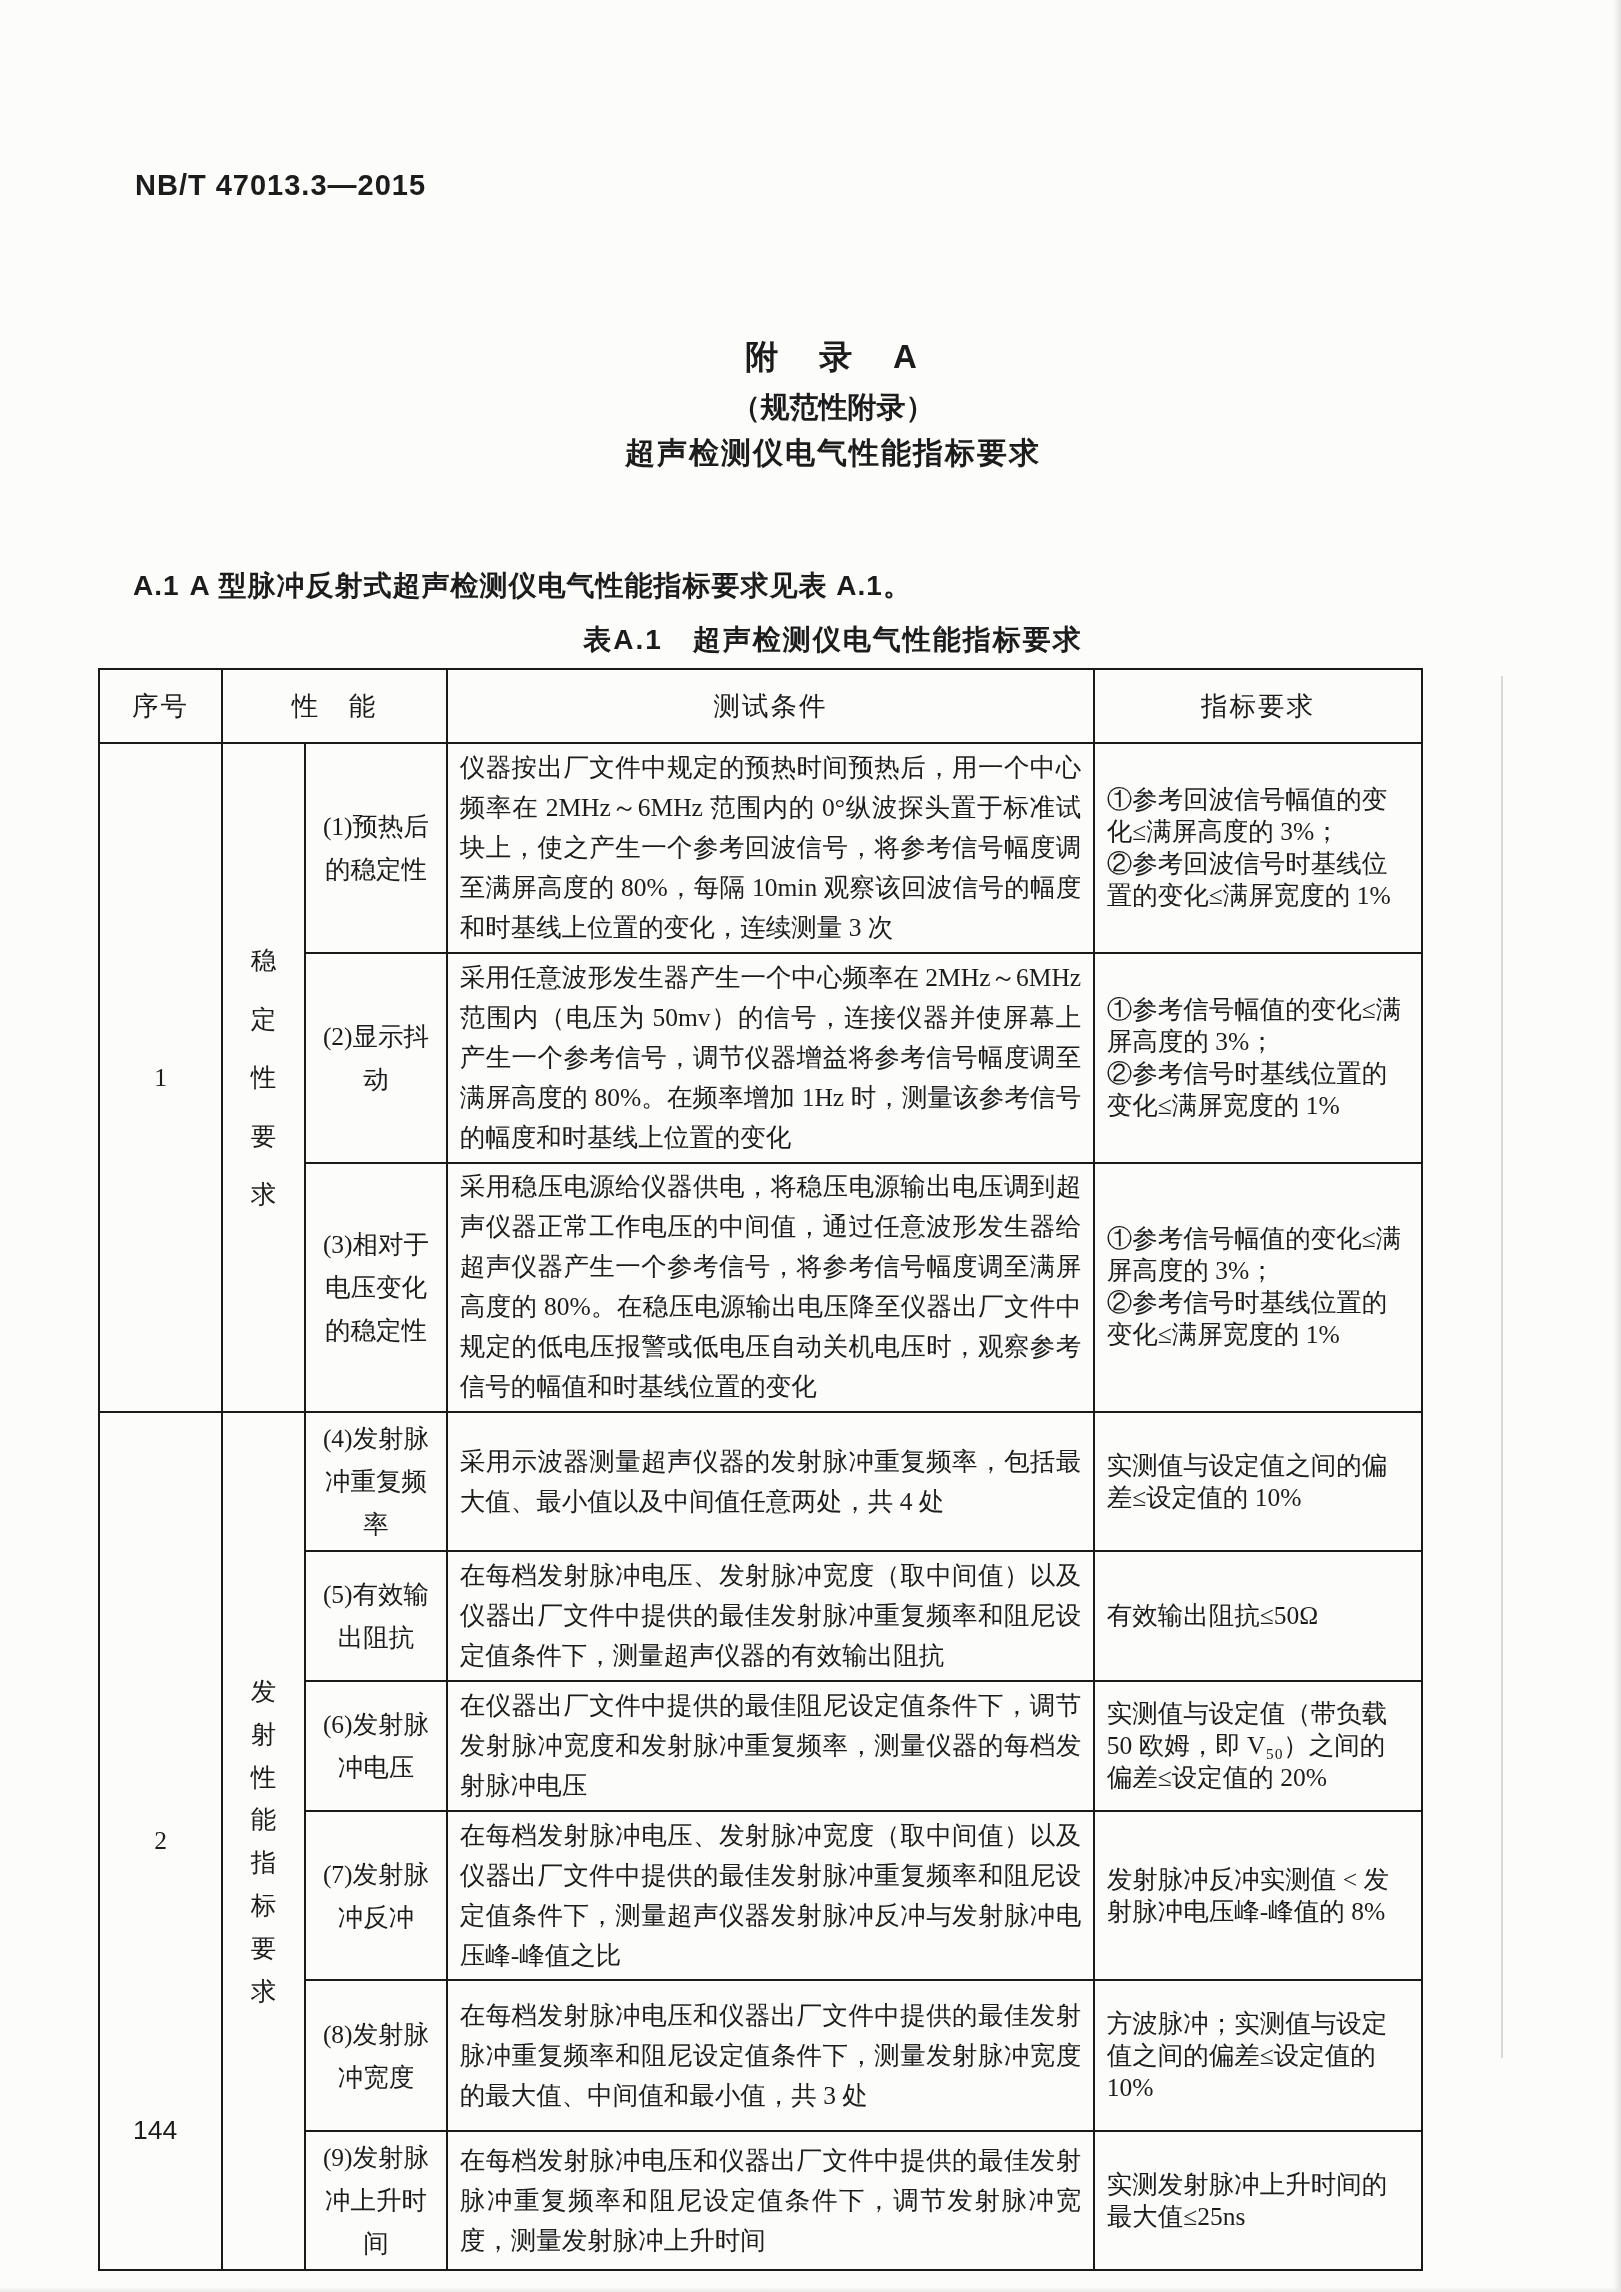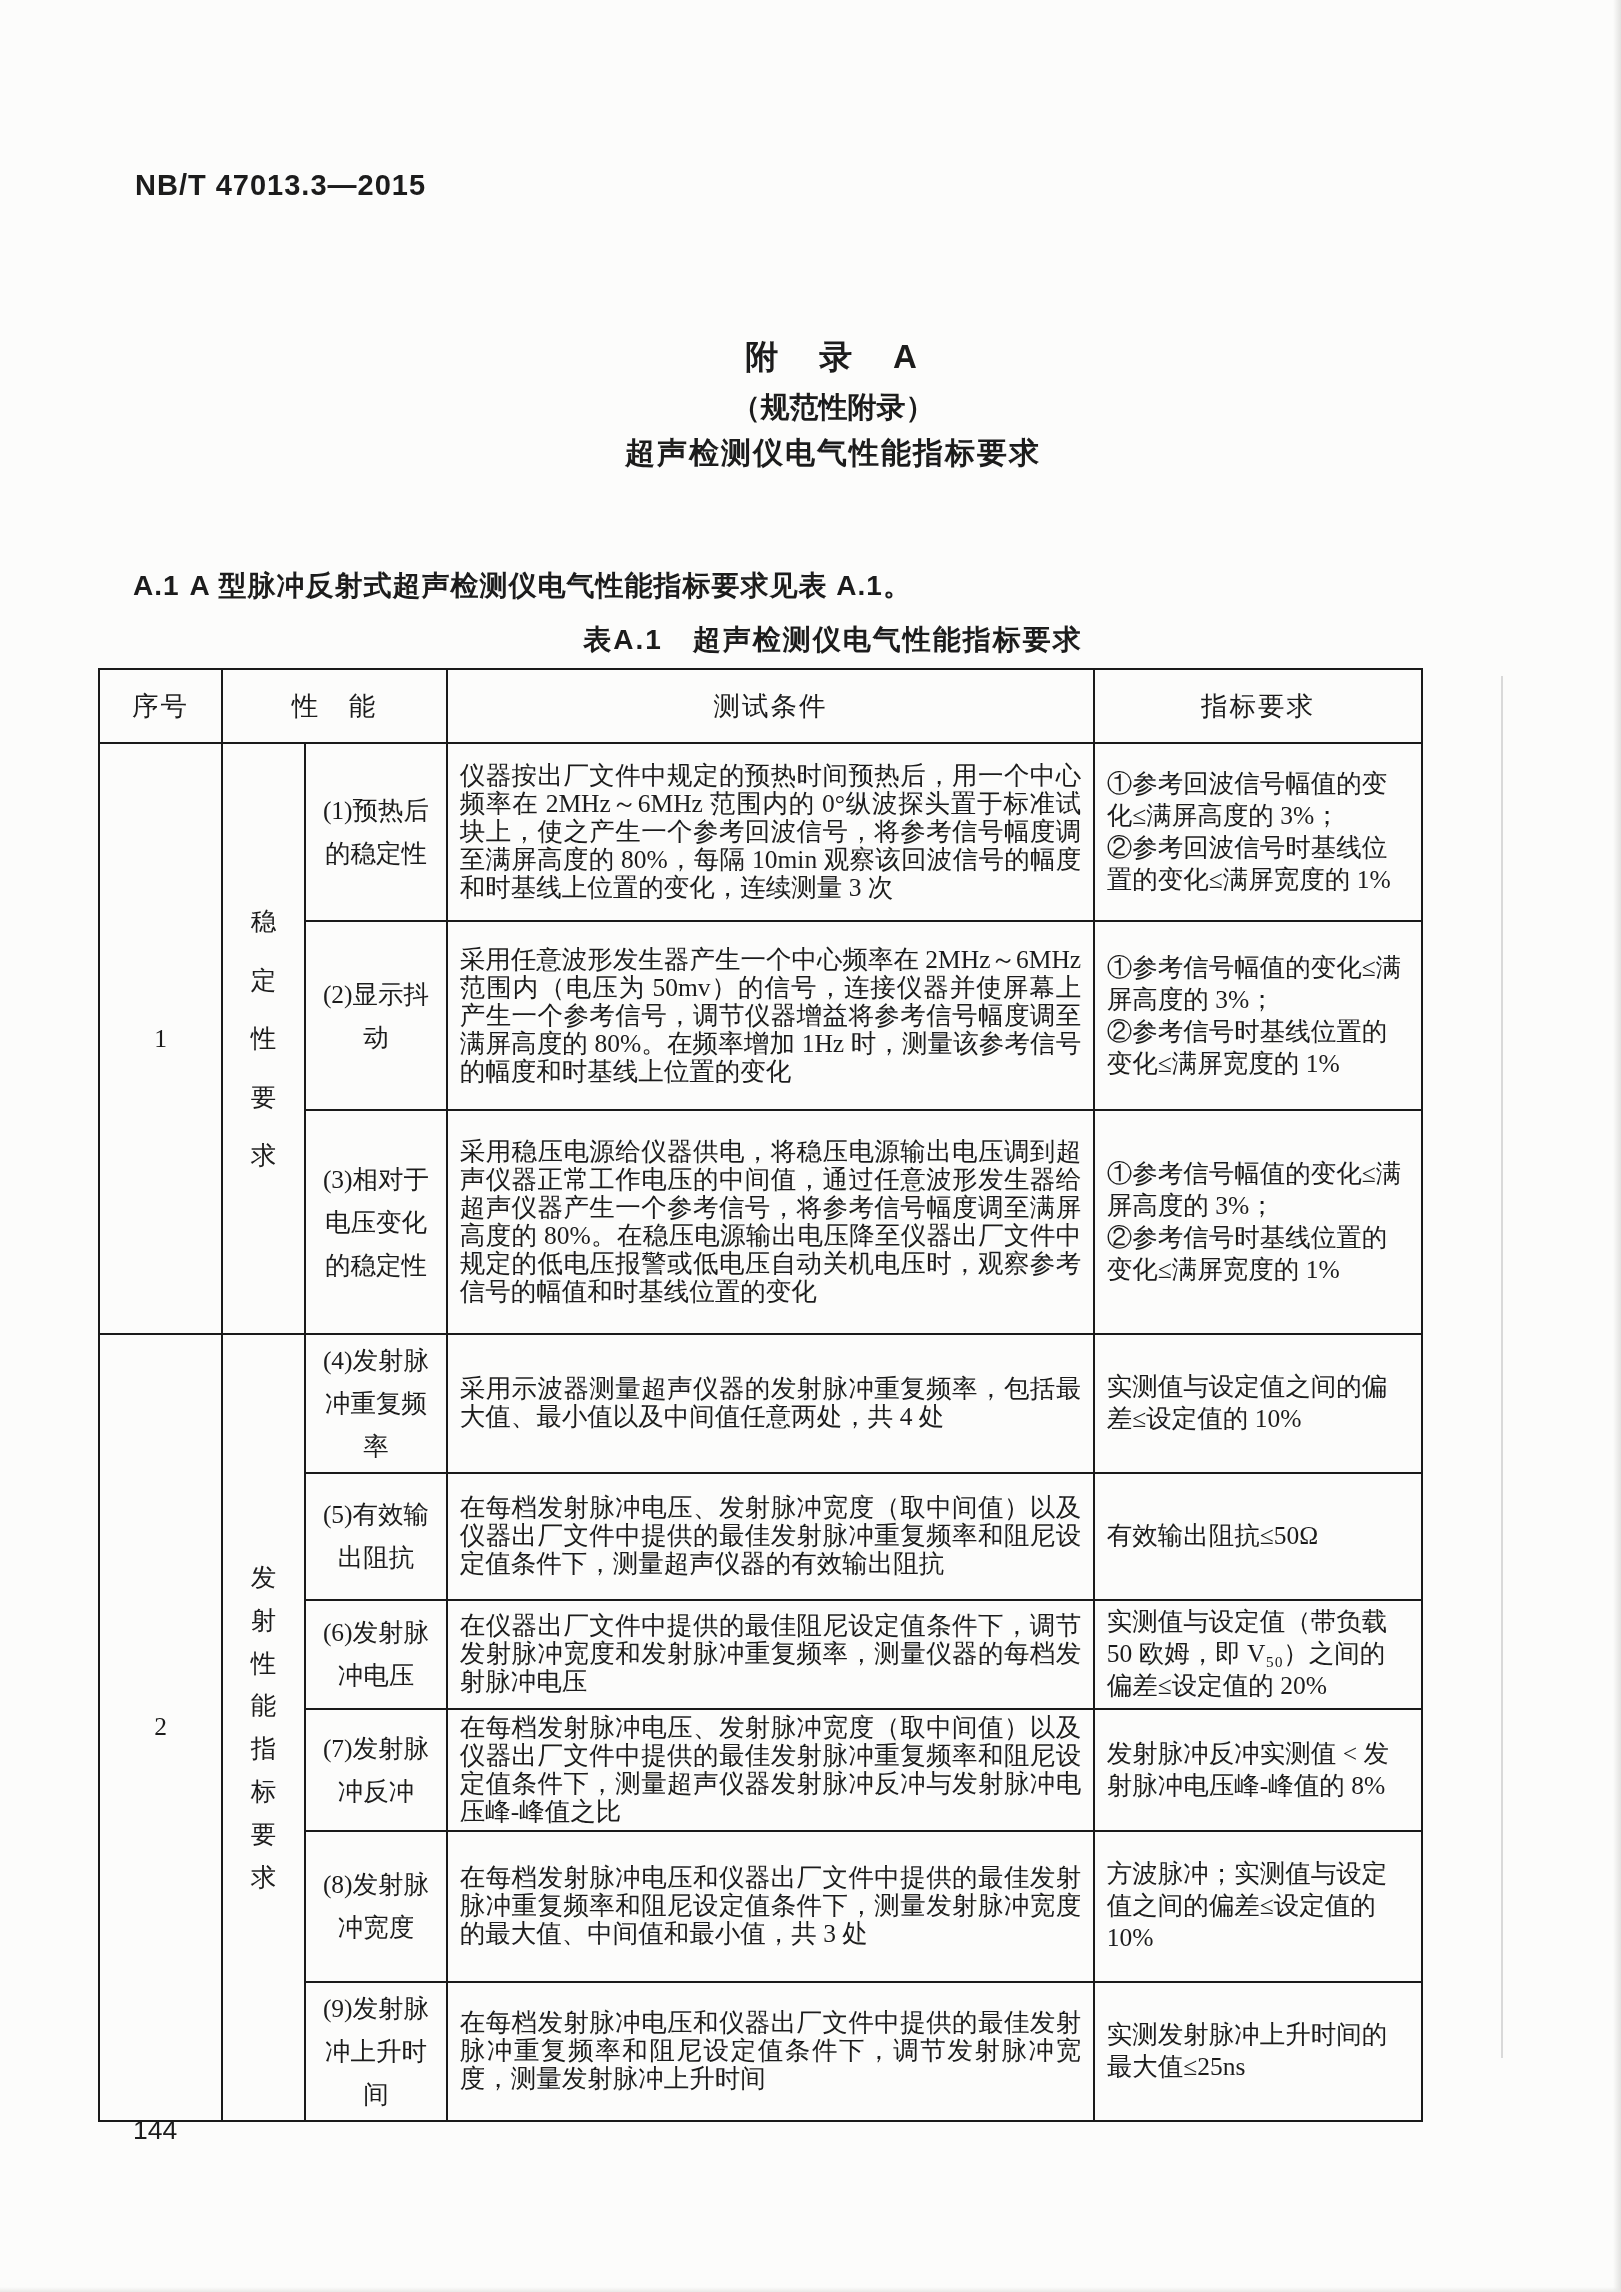--- a/index.html
+++ b/index.html
@@ -44,21 +44,21 @@
   tr.hdr th{font-size:26.5px;letter-spacing:2px;text-align:center;border-bottom:2.9px solid #1a1a1a;}
   tr.r1{height:178px;} tr.r2{height:189px;} tr.r3{height:224px;}
   tr.r4{height:126px;} tr.r5{height:127px;} tr.r6{height:109px;}
   tr.r7{height:122px;} tr.r8{height:151px;} tr.r9{height:122px;}
   td.no{text-align:center;font-size:26.5px;}
   td.cat{padding:3.9px 2px;}
   .cat-stack{display:flex;flex-direction:column;align-items:center;font-size:25.5px;}
   .gap-wide{gap:23.5px;}
   .gap-narrow{gap:7.8px;}
   td.perf{text-align:center;line-height:43px;padding:3.9px 9.8px;border-radius:30px;}
-  td.cond{text-align:justify;line-height:28px;padding:3.9px 13.7px;border-radius:24px;}
+  td.cond{text-align:justify;line-height:40px;padding:3.9px 13.7px;border-radius:24px;}
   td.req{line-height:32px;padding:5.9px 11.8px;}
   td.req .rline{text-align:left;}
   .page-num{
     position:absolute;top:2115px;left:133px;
     font-family:"Liberation Sans","DejaVu Sans",sans-serif;
     font-size:26.5px;
   }
   
   .scan-line-right{position:absolute;left:1501px;top:676px;width:2px;height:1382px;background:#d9d9d9;}
   .scan-edge{position:absolute;right:0;top:0;width:7.8px;height:100%;

